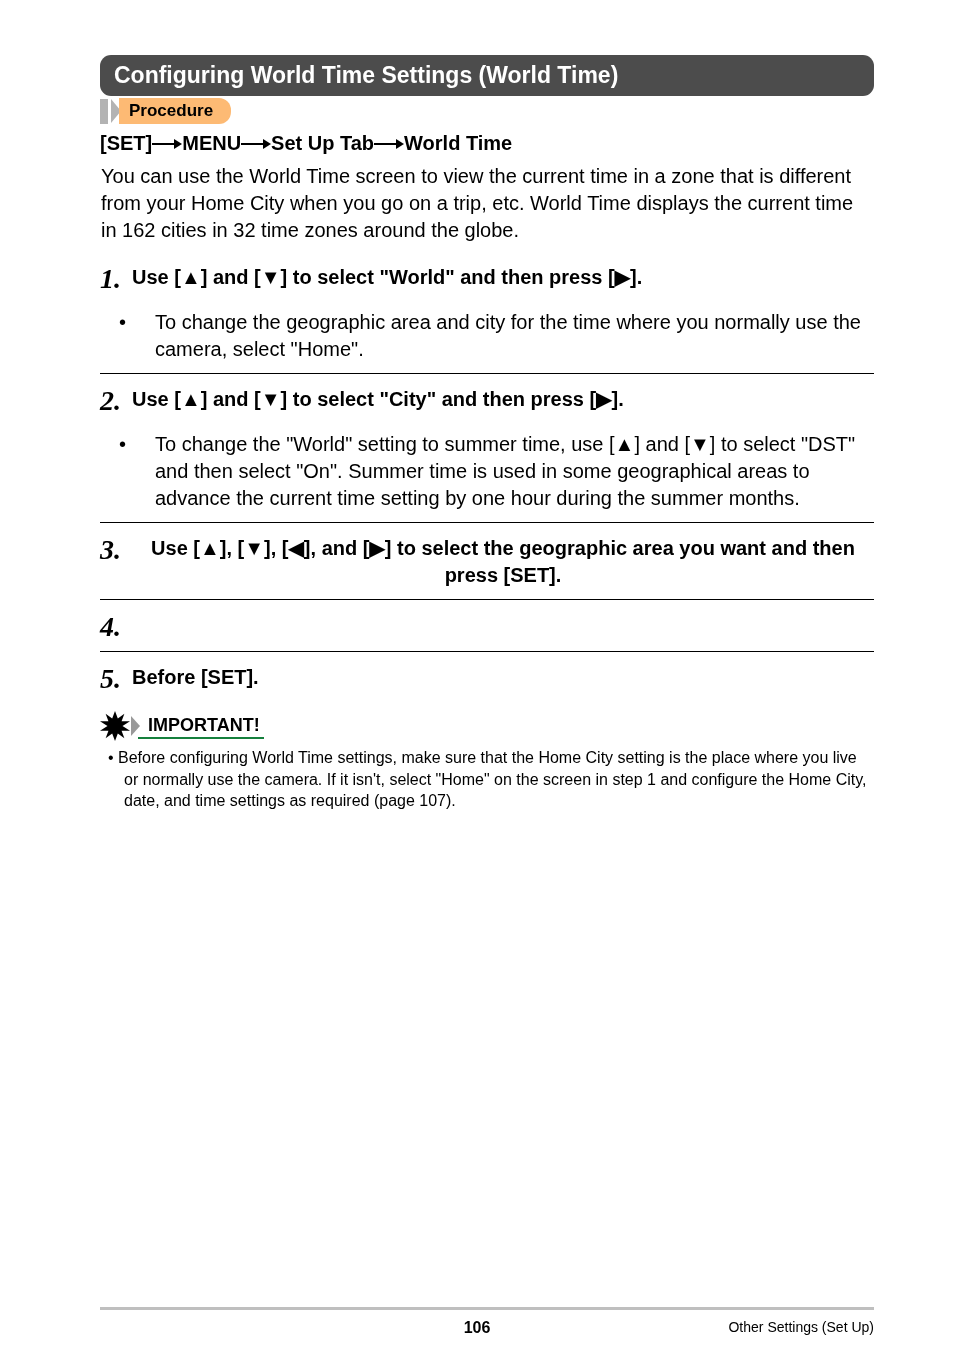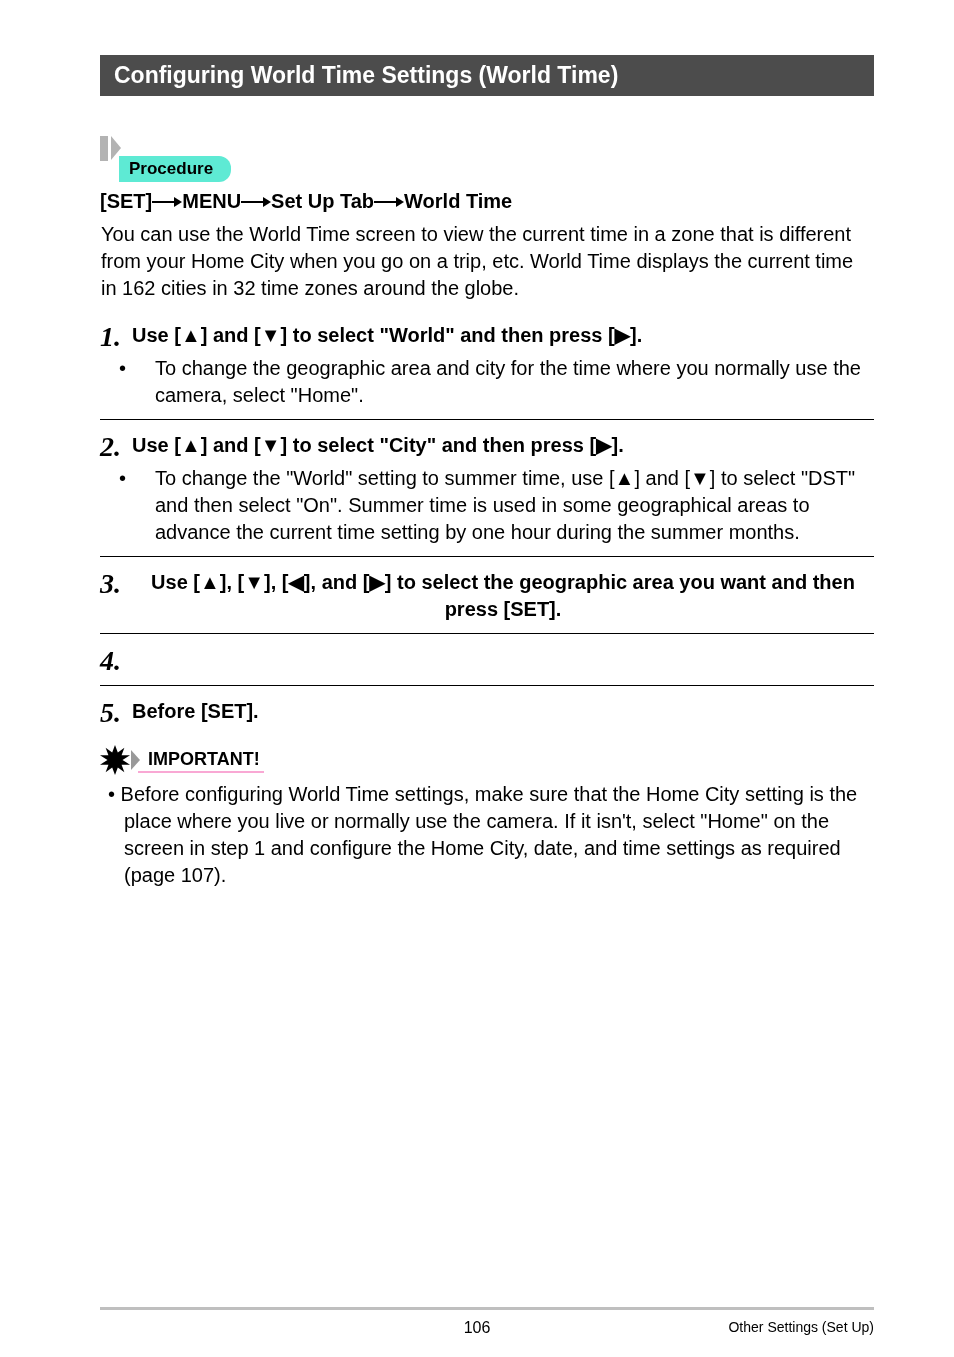--- a/index.html
+++ b/index.html
@@ -16,49 +16,48 @@
     box-sizing: border-box;
     padding: 55px 80px 0 100px;
     position: relative;
   }
   .h1bar {
     background: #4c4c4c;
     color: #fff;
     font-weight: bold;
     font-size: 23px;
     padding: 7px 14px 7px 14px;
-    border-radius: 0;
-    margin-bottom: 18px;
+    border-radius: 11px;
+    margin-bottom: 2px;
   }
   .proc-wrap {
     display: flex;
     align-items: center;
     margin: 0 0 8px 0;
   }
   .proc-mark {
     width: 8px;
     height: 25px;
     background: #b3b3b3;
     margin-right: 3px;
   }
   .proc-arrow {
     width: 0; height: 0;
     border-top: 12.5px solid transparent;
     border-bottom: 12.5px solid transparent;
     border-left: 10px solid #b3b3b3;
   }
   .proc-pill {
-    background: #5eead4;
+    background: #fdba74;
     color: #000;
     font-weight: bold;
     font-size: 17px;
     padding: 3px 18px 3px 10px;
     border-radius: 0 12px 12px 0;
     margin-left: -2px;
-    margin-top: 42px;
   }
   .breadcrumb {
     font-weight: bold;
     font-size: 20px;
     margin: 6px 0 8px 0;
     display: flex;
     flex-wrap: wrap;
     align-items: center;
     gap: 0;
   }
@@ -101,21 +100,21 @@
   }
   .step-title {
     font-weight: bold;
     font-size: 20px;
     line-height: 1.35;
     text-align: center;
   }
   .step-sub {
     font-size: 20px;
     line-height: 1.35;
-    margin: 4px 0 6px 55px;
+    margin: 16px 0 6px 55px;
     text-indent: -18px;
   }
   .step-sub .bullet {
     display: inline-block;
     width: 18px;
   }
   hr.sep {
     border: none;
     border-top: 1px solid #000;
     margin: 10px 0 6px 0;
@@ -133,26 +132,26 @@
     width: 0; height: 0;
     border-top: 10px solid transparent;
     border-bottom: 10px solid transparent;
     border-left: 9px solid #999;
     margin-left: 1px;
   }
   .imp-pill {
     font-weight: bold;
     font-size: 18px;
     padding: 2px 4px 2px 10px;
-    border-bottom: 2px solid #f9a8d4;
+    border-bottom: 2px solid #15803d;
     margin-left: -2px;
     line-height: 20px;
   }
   .note-list {
-    font-size: 20px;
+    font-size: 16px;
     line-height: 1.35;
     margin: 4px 0 0 24px;
     text-indent: -16px;
   }
   .tri {
     font-family: Arial, sans-serif;
   }
   .footer {
     position: absolute;
     left: 0; right: 0;
@@ -169,20 +168,21 @@
     top: -6px;
     height: 3px;
     background: #bfbfbf;
   }
   .footer .pnum {
     position: absolute;
     left: 50%;
     transform: translateX(-50%);
     font-size: 16px;
     top: 6px;
+    font-weight: bold;
   }
   .footer .section {
     margin-left: auto;
     font-size: 14px;
     color: #000;
     top: 6px;
     position: relative;
   }
 </style>
 </head>

